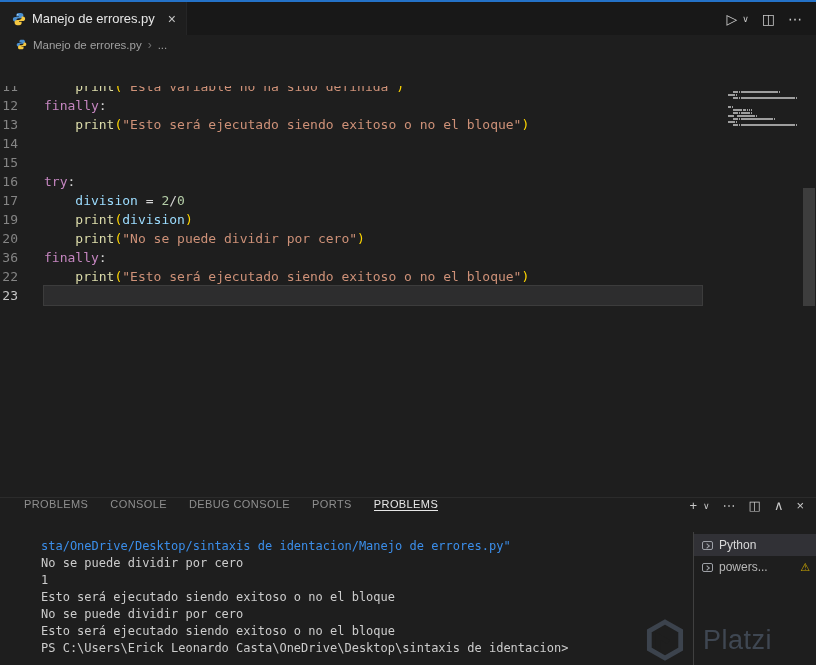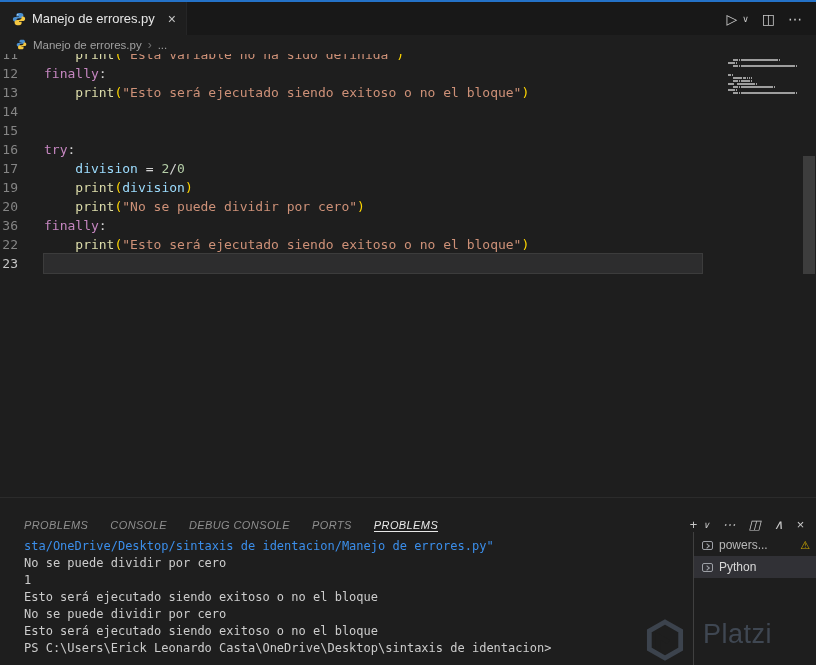--- a/index.html
+++ b/index.html
@@ -19,21 +19,21 @@
   .tab-actions .act { font-size:14px; cursor:pointer; }
   .tab-actions .act:nth-child(2) { font-size:9px; margin-left:-8px; }
 
   
   .breadcrumb { height:19px; display:flex; align-items:center; gap:6px; padding-left:16px;
                 font-size:11.5px; color:#a0a0a0; }
   .bc-sep { color:#6e6e6e; font-size:12px; }
 
   
   .editor-area { position:relative; height:443px; overflow:hidden;
-                 font-family:"DejaVu Sans Mono", monospace; font-size:13px; }
+                 font-family:"DejaVu Sans Mono", monospace; font-size:13px;margin-top:32px; }
   #editor-lines { position:absolute; top:-9px; left:0; right:94px; }
   .code-line { display:flex; height:19px; line-height:19px; white-space:pre; }
   .ln { flex:none; width:44px; padding-right:26px; text-align:right; color:#858585; }
   .lt { flex:1; margin-right:20px; }
   .code-line.current .lt { background:#2d2d2e; outline:1px solid #3c3c3c; }
   .code-line.current .ln { color:#c6c6c6; }
 
   .tk-kw  { color:var(--keyword,#C586C0); }
   .tk-fn  { color:var(--function,#DCDCAA); }
   .tk-str { color:var(--string,#CE9178); }
@@ -47,44 +47,44 @@
   .mm-line { height:2px; margin-bottom:1px; display:flex; gap:1px; }
   .mm-tok  { background:currentColor; height:2px; display:inline-block; opacity:.7; color:#d4d4d4; }
 
   .scrollbar { position:absolute; top:0; right:0; bottom:0; width:14px; }
   .scroll-thumb { position:absolute; top:102px; height:118px; left:1px; right:1px;
                   background:rgba(121,121,121,.35); }
 
   
   .panel { position:absolute; left:0; right:0; top:497px; bottom:0;
            border-top:1px solid #2b2b2b; display:flex; flex-direction:column; background:#1e1e1e; }
-  .panel-header { height:34px; flex:none; display:flex; align-items:flex-end; padding:0 12px 0 24px;font-style:italic; }
+  .panel-header { height:34px; flex:none; display:flex; align-items:flex-start; padding:0 12px 0 24px; }
   .panel-tabs { display:flex; gap:22px; font-size:11px; letter-spacing:.4px; color:#8f8f8f; }
   .ptab { display:flex; align-items:center; border-bottom:1px solid transparent; cursor:pointer; }
   .ptab.active { color:#e7e7e7; border-bottom-color:#e7e7e7; }
   .panel-actions { margin-left:auto; display:flex; align-items:center; gap:13px; color:#c9c9c9; font-size:13px; }
   .panel-actions .act { cursor:pointer; }
   .panel-actions .act:nth-child(2) { font-size:9px; margin-left:-7px; }
 
-  .terminal-row { flex:1; display:flex; position:relative; overflow:hidden; }
+  .terminal-row { flex:1; display:flex; position:relative; overflow:hidden;padding-left:17px; }
   .terminal { flex:1; padding:6px 0 0 24px; font-family:"DejaVu Sans Mono", monospace;
               font-size:12px; line-height:17px; color:#cccccc; overflow:hidden; white-space:pre; }
   .term-line.c-blue { color:var(--terminal_path,#3b8eea); }
 
   .sessions { width:123px; flex:none; border-left:1px solid #404040; padding-top:2px;
               font-size:12px; color:#b8b8b8; }
   .sess { height:22px; display:flex; align-items:center; gap:6px; padding:0 6px 0 8px; cursor:pointer; }
   .sess.active { background:#313136; color:#d8d8d8; }
   .sess-icon { width:11px; height:9px; border:1px solid #9da0a6; border-radius:2px; position:relative; flex:none; }
   .sess-icon::before { content:""; position:absolute; left:2px; top:2px; width:3px; height:3px;
     border-right:1px solid #9da0a6; border-bottom:1px solid #9da0a6; transform:rotate(-45deg); }
   .sess-label { white-space:nowrap; overflow:hidden; text-overflow:ellipsis; flex:1; }
   .sess-warn { color:var(--warning,#cca700); font-size:11px; flex:none; }
 
-  .watermark { position:absolute; right:44px; bottom:4px; display:flex; gap:19px; }
+  .watermark { position:absolute; right:44px; bottom:4px; display:flex; align-items:center; gap:19px; }
   .wm-text { font-size:27px; color:#3f4752; letter-spacing:.5px; }
 </style>
 </head>
 <body>
 
 <div class="window">
   <div class="accent"></div>
 
   <div class="tabbar">
     <div class="tab">
@@ -218,28 +218,28 @@
           <span class="act">∨</span>
           <span class="act">⋯</span>
           <span class="act">◫</span>
           <span class="act">∧</span>
           <span class="act">×</span>
         </div>
     </div>
     <div class="terminal-row">
       <div class="terminal" id="terminal-lines"><div class="term-line c-blue">sta/OneDrive/Desktop/sintaxis de identacion/Manejo de errores.py"</div><div class="term-line">No se puede dividir por cero</div><div class="term-line">1</div><div class="term-line">Esto será ejecutado siendo exitoso o no el bloque</div><div class="term-line">No se puede dividir por cero</div><div class="term-line">Esto será ejecutado siendo exitoso o no el bloque</div><div class="term-line">PS C:\Users\Erick Leonardo Casta\OneDrive\Desktop\sintaxis de identacion&gt;</div></div>
       <div class="sessions" id="sessions">
+          <div class="sess active">
+            <span class="sess-icon"></span>
+            <span class="sess-label">Python</span>
+          </div>
           <div class="sess">
             <span class="sess-icon"></span>
             <span class="sess-label">powers...</span>
             <span class="sess-warn">⚠</span>
-          </div>
-          <div class="sess active">
-            <span class="sess-icon"></span>
-            <span class="sess-label">Python</span>
           </div>
         </div>
       <div class="watermark">
         <span style="display:flex;">
           <svg width="38" height="42" viewBox="0 0 40 44">
             <path d="M20 3 36.5 12.5 V31.5 L20 41 3.5 31.5 V12.5 Z" fill="none" stroke="#3f4752" stroke-width="5" opacity="0.9"></path>
             <path d="M13 32 13 18 24 24" fill="none" stroke="#1e1e1e" stroke-width="5"></path>
           </svg>
         </span>
         <span class="wm-text">Platzi</span>

